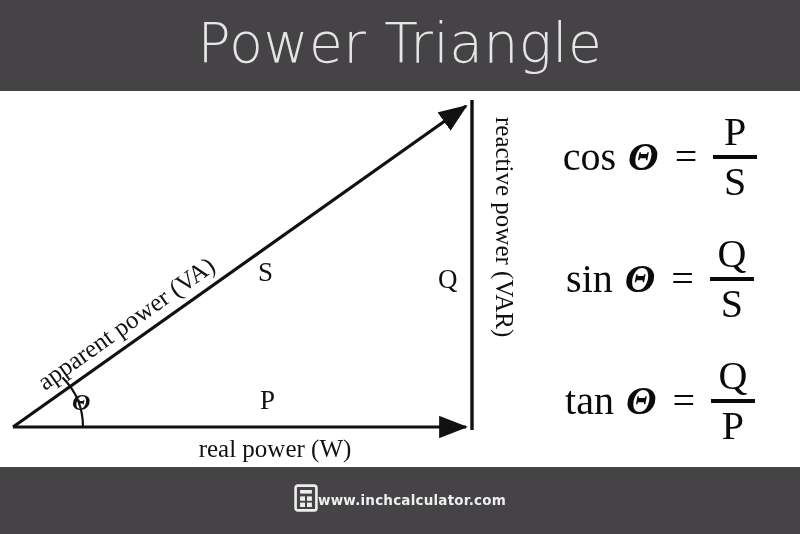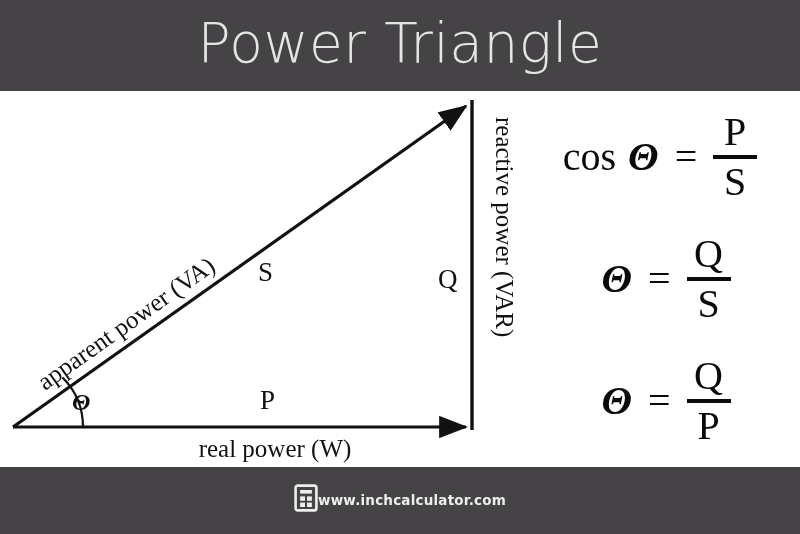--- a/index.html
+++ b/index.html
@@ -198,30 +198,32 @@
       <span class="theta-sym">Θ</span>
       <span class="eq-sym">=</span>
       <span class="fraction">
         <span class="frac-num">P</span>
         <span class="frac-bar"></span>
         <span class="frac-den">S</span>
       </span>
     </div>
 
     <div class="formula-row">
+      <span class="fn-name">sin</span>
       <span class="theta-sym">Θ</span>
       <span class="eq-sym">=</span>
       <span class="fraction">
         <span class="frac-num">Q</span>
         <span class="frac-bar"></span>
         <span class="frac-den">S</span>
       </span>
     </div>
 
     <div class="formula-row">
+      <span class="fn-name">tan</span>
       <span class="theta-sym">Θ</span>
       <span class="eq-sym">=</span>
       <span class="fraction">
         <span class="frac-num">Q</span>
         <span class="frac-bar"></span>
         <span class="frac-den">P</span>
       </span>
     </div>
 
   </div>

